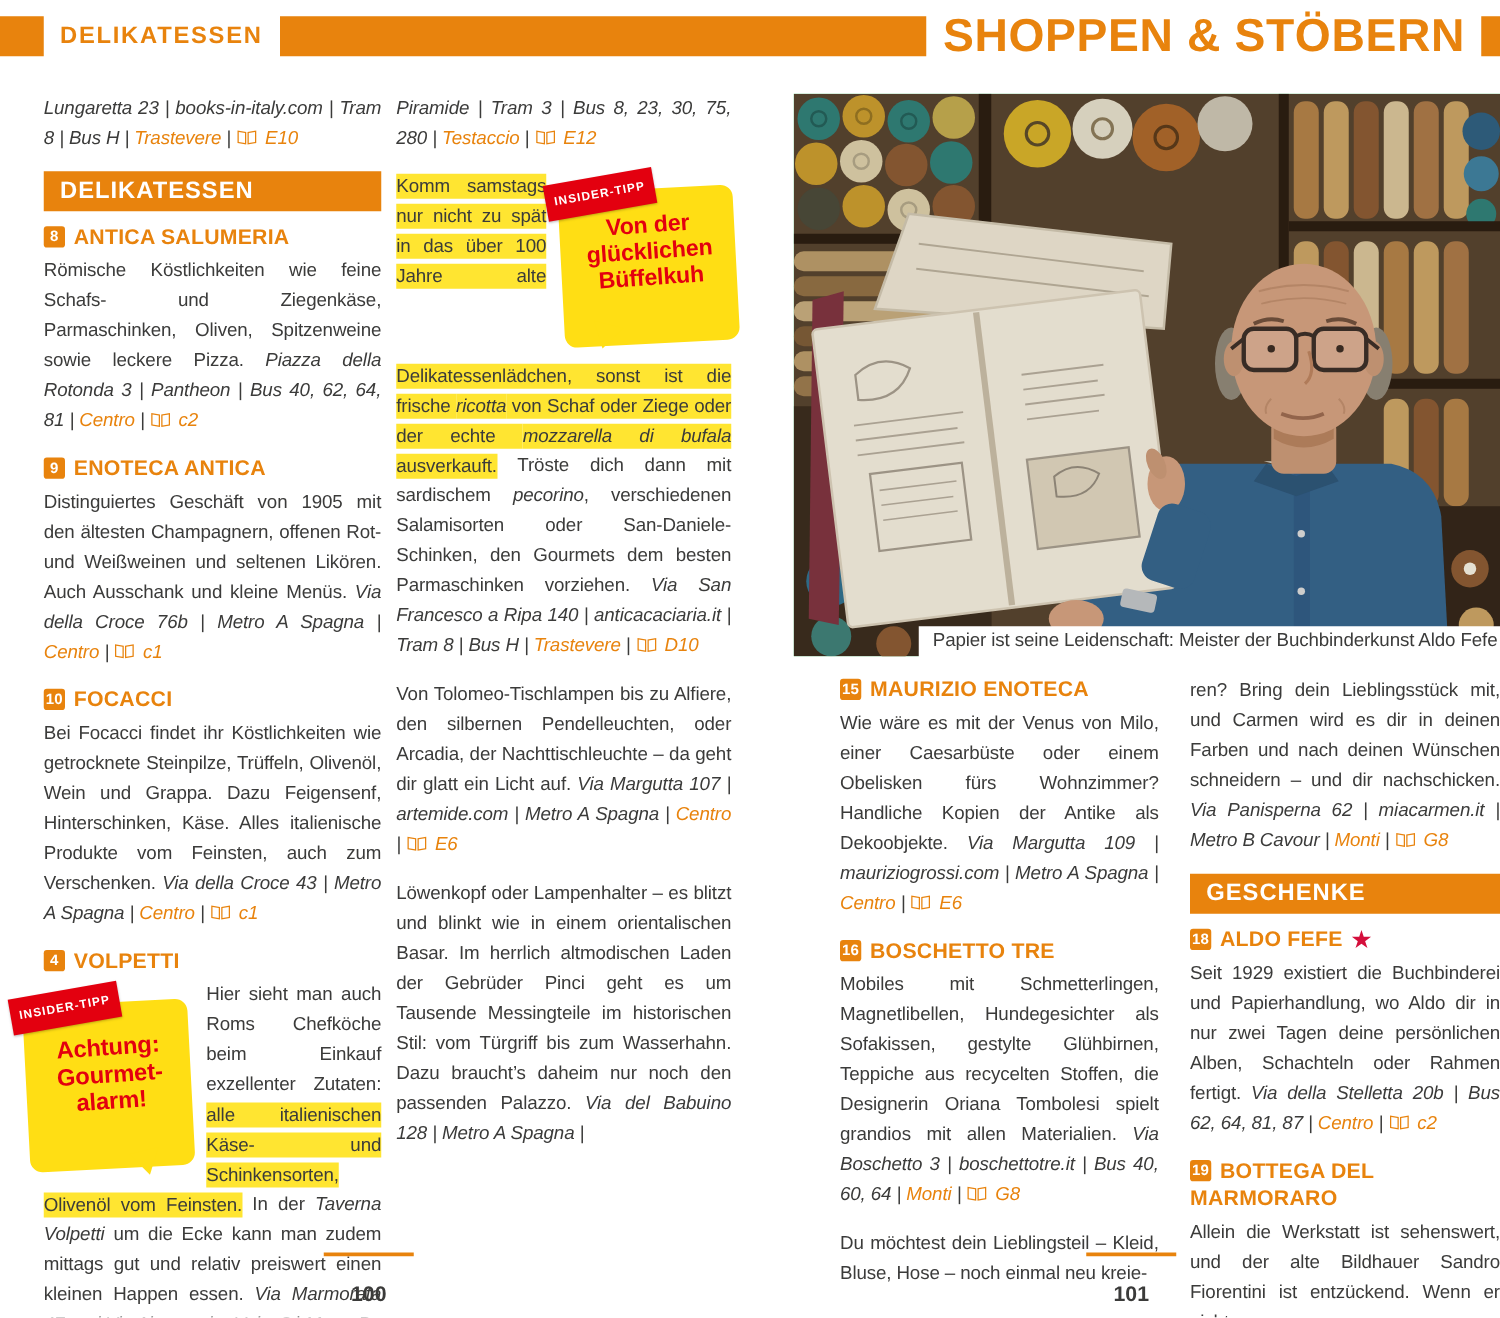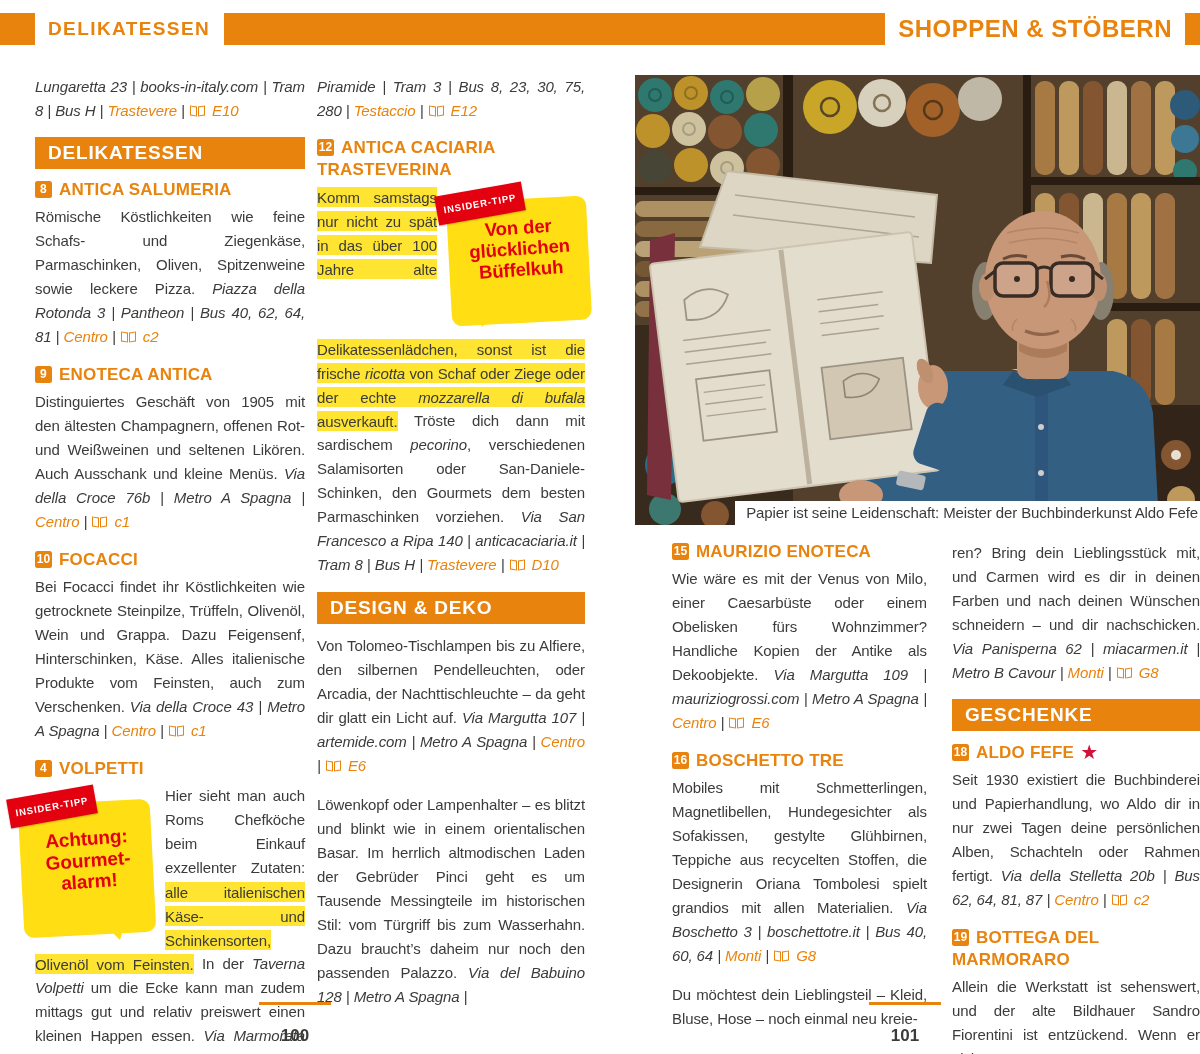--- a/index.html
+++ b/index.html
@@ -12,21 +12,21 @@
   *{margin:0;padding:0;box-sizing:border-box;}
   html,body{background:#fff;}
   body{font-family:"Liberation Sans","DejaVu Sans",sans-serif;color:var(--ink);}
   .page{position:relative;width:1200px;height:1054px;background:#fff;overflow:hidden;}
 
   
   .header{position:absolute;top:13px;left:0;right:0;height:32px;display:flex;align-items:center;}
   .hblock-l{width:35px;height:32px;background:var(--orange);}
   .hlabel{color:var(--orange);font-weight:bold;font-size:19px;letter-spacing:1.4px;margin:0 14px 0 13px;white-space:nowrap;}
   .hbar{flex:1;height:32px;background:var(--orange);}
-  .htitle{color:var(--orange);font-weight:bold;font-size:24px;letter-spacing:.5px;margin:0 13px;white-space:nowrap;}
+  .htitle{color:var(--orange);font-weight:bold;font-size:37px;letter-spacing:.5px;margin:0 13px;white-space:nowrap;}
   .hblock-r{width:15px;height:32px;background:var(--orange);}
 
   
   .content{position:absolute;top:75px;left:35px;display:flex;}
   .col{width:270px;}
   .col.c1{margin-right:12px;}
   .col.c2{width:268px;margin-right:50px;}
   .rhalf{width:565px;display:flex;flex-direction:column;}
   .subcols{display:flex;padding-left:37px;}
   .col.c3{width:255px;margin-right:25px;}
@@ -120,36 +120,34 @@
             </span>
           </span><span><span class="">Hier sieht man auch Roms Chefköche beim Einkauf exzellenter Zutaten: </span><span class="hl">alle italienischen Käse- und Schinkensorten, Olivenöl vom Feinsten.</span><span class=""> In der </span><span class="i">Taverna Volpetti</span><span class=""> um die Ecke kann man zudem mittags gut und relativ preiswert einen kleinen Happen essen. </span><span class="i">Via Marmorata 47 und Via Alessandro Volta 8 | Metro B</span></span>
         </p>
       </div>
     </div>
 
     <div class="col c2">
       <p class="body cont"><span class="i">Piramide | Tram 3 | Bus 8, 23, 30, 75, 280 | </span><span class="oi">Testaccio</span><span class="i"> | </span><span class="mi"></span><span class="oi"> E12</span></p>
 
       <div class="entry">
-        <div class="entry-title"><span class="num">12</span><span>ANTICA CACIARIA TRASTEVERINA</span></div>
         <p class="body">
           <span class="fr">
             <span class="tip" style="display:block;">
               <span class="bubble"></span>
               <span class="tail t-l"></span>
               <span class="ribbon">INSIDER-TIPP</span>
               <span class="bubtxt" style="display:block;padding-top:18px;font-size:18.5px;">Von der
 glücklichen
 Büffelkuh</span>
             </span>
           </span><span><span class="hl">Komm samstags nur nicht zu spät in das über 100 Jahre alte Delikatessenlädchen, sonst ist die frische </span><span class="hli">ricotta</span><span class="hl"> von Schaf oder Ziege oder der echte </span><span class="hli">mozzarella di bufala</span><span class="hl"> ausverkauft.</span><span class=""> Tröste dich dann mit sardischem </span><span class="i">pecorino</span><span class="">, verschiedenen Salamisorten oder San-Daniele-Schinken, den Gourmets dem besten Parmaschinken vorziehen. </span><span class="i">Via San Francesco a Ripa 140 | anticacaciaria.it | Tram 8 | Bus H | </span><span class="oi">Trastevere</span><span class="i"> | </span><span class="mi"></span><span class="oi"> D10</span></span>
         </p>
       </div>
 
-      <div class="section-bar">DESIGN &amp; DEKO</div>
 
       <div class="entry">
         <p class="body"><span class="">Von Tolomeo-Tischlampen bis zu Alfiere, den silbernen Pendelleuchten, oder Arcadia, der Nachttischleuchte – da geht dir glatt ein Licht auf. </span><span class="i">Via Margutta 107 | artemide.com | Metro A Spagna | </span><span class="oi">Centro</span><span class="i"> | </span><span class="mi"></span><span class="oi"> E6</span></p>
       </div>
 
       <div class="entry">
         <p class="body"><span class="">Löwenkopf oder Lampenhalter – es blitzt und blinkt wie in einem orientalischen Basar. Im herrlich altmodischen Laden der Gebrüder Pinci geht es um Tausende Messingteile im historischen Stil: vom Türgriff bis zum Wasserhahn. Dazu braucht’s daheim nur noch den passenden Palazzo. </span><span class="i">Via del Babuino 128 | Metro A Spagna | </span></p>
       </div>
     </div>
 
@@ -312,21 +310,21 @@
           <div class="entry">
             <p class="body"><span class="">Du möchtest dein Lieblingsteil – Kleid, Bluse, Hose – noch einmal neu kreie-</span></p>
           </div>
         </div>
 
         <div class="col c4">
           <p class="body cont"><span class="">ren? Bring dein Lieblingsstück mit, und Carmen wird es dir in deinen Farben und nach deinen Wünschen schneidern – und dir nachschicken. </span><span class="i">Via Panisperna 62 | miacarmen.it | Metro B Cavour | </span><span class="oi">Monti</span><span class="i"> | </span><span class="mi"></span><span class="oi"> G8</span></p>
           <div class="section-bar">GESCHENKE</div>
           <div class="entry">
             <div class="entry-title"><span class="num">18</span><span>ALDO FEFE</span><span class="star">★</span></div>
-            <p class="body"><span class="">Seit 1930 existiert die Buchbinderei und Papierhandlung, wo Aldo dir in nur zwei Tagen deine persönlichen Alben, Schachteln oder Rahmen fertigt. </span><span class="i">Via della Stelletta 20b | Bus 62, 64, 81, 87 | </span><span class="oi">Centro</span><span class="i"> | </span><span class="mi"></span><span class="oi"> c2</span></p>
+            <p class="body"><span class="">Seit 1929 existiert die Buchbinderei und Papierhandlung, wo Aldo dir in nur zwei Tagen deine persönlichen Alben, Schachteln oder Rahmen fertigt. </span><span class="i">Via della Stelletta 20b | Bus 62, 64, 81, 87 | </span><span class="oi">Centro</span><span class="i"> | </span><span class="mi"></span><span class="oi"> c2</span></p>
           </div>
           <div class="entry">
             <div class="entry-title"><span class="num">19</span><span>BOTTEGA DEL MARMORARO</span></div>
             <p class="body"><span class="">Allein die Werkstatt ist sehenswert, und der alte Bildhauer Sandro Fiorentini ist entzückend. Wenn er nicht ge-</span></p>
           </div>
         </div>
       </div>
     </div>
   </div>
 

